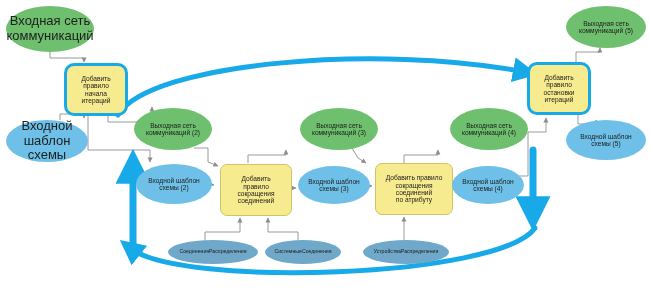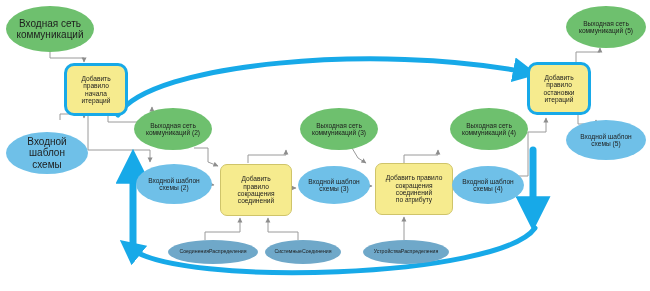--- a/index.html
+++ b/index.html
@@ -7,21 +7,21 @@
   #canvas{position:relative;width:650px;height:291px;overflow:hidden;background:#fff;}
   #wires{position:absolute;left:0;top:0;width:650px;height:291px;}
   .node{position:absolute;box-sizing:border-box;display:flex;align-items:center;justify-content:center;text-align:center;color:#1d1d1d;}
   .ell{border-radius:50%;}
   .ell-green{background:#6ec06e;}
   .ell-blue{background:#6fc0e8;}
   .ell-steel{background:#6fa8c9;}
   .box{background:#f6eb8e;border-radius:7px;border:1px solid #cfc46a;}
   .box-hl{background:#f6eb8e;border-radius:10px;border:3px solid #17a9e8;}
   .lbl{line-height:1.12;padding:0 3px;white-space:pre-line;}
-  .t7{font-size:10px;}
+  .t7{font-size:13px;}
   .t65{font-size:6.6px;}
   .t55{font-size:5.2px;}
 </style>
 </head>
 <body>
 
 <div id="canvas">
 
   <svg id="wires" viewBox="0 0 650 291">
     <defs>
@@ -68,21 +68,21 @@
 коммуникаций</span>
     </div>
 
   <div class="node box-hl" style="left:64px;top:63px;width:64px;height:53px;">
     <span class="lbl t65">Добавить
 правило
 начала
 итераций</span>
     </div>
 
-  <div class="node ell ell-blue" style="left:6px;top:132px;width:82px;height:42px;justify-content:flex-end;">
+  <div class="node ell ell-blue" style="left:6px;top:120px;width:82px;height:42px;justify-content:flex-end;">
     <span class="lbl t7">Входной шаблон
 схемы</span>
     </div>
 
   <div class="node ell ell-green" style="left:134px;top:108px;width:78px;height:42px;">
     <span class="lbl t65">Выходная сеть
 коммуникаций (2)</span>
     </div>
 
   <div class="node ell ell-blue" style="left:136px;top:164px;width:76px;height:40px;">

